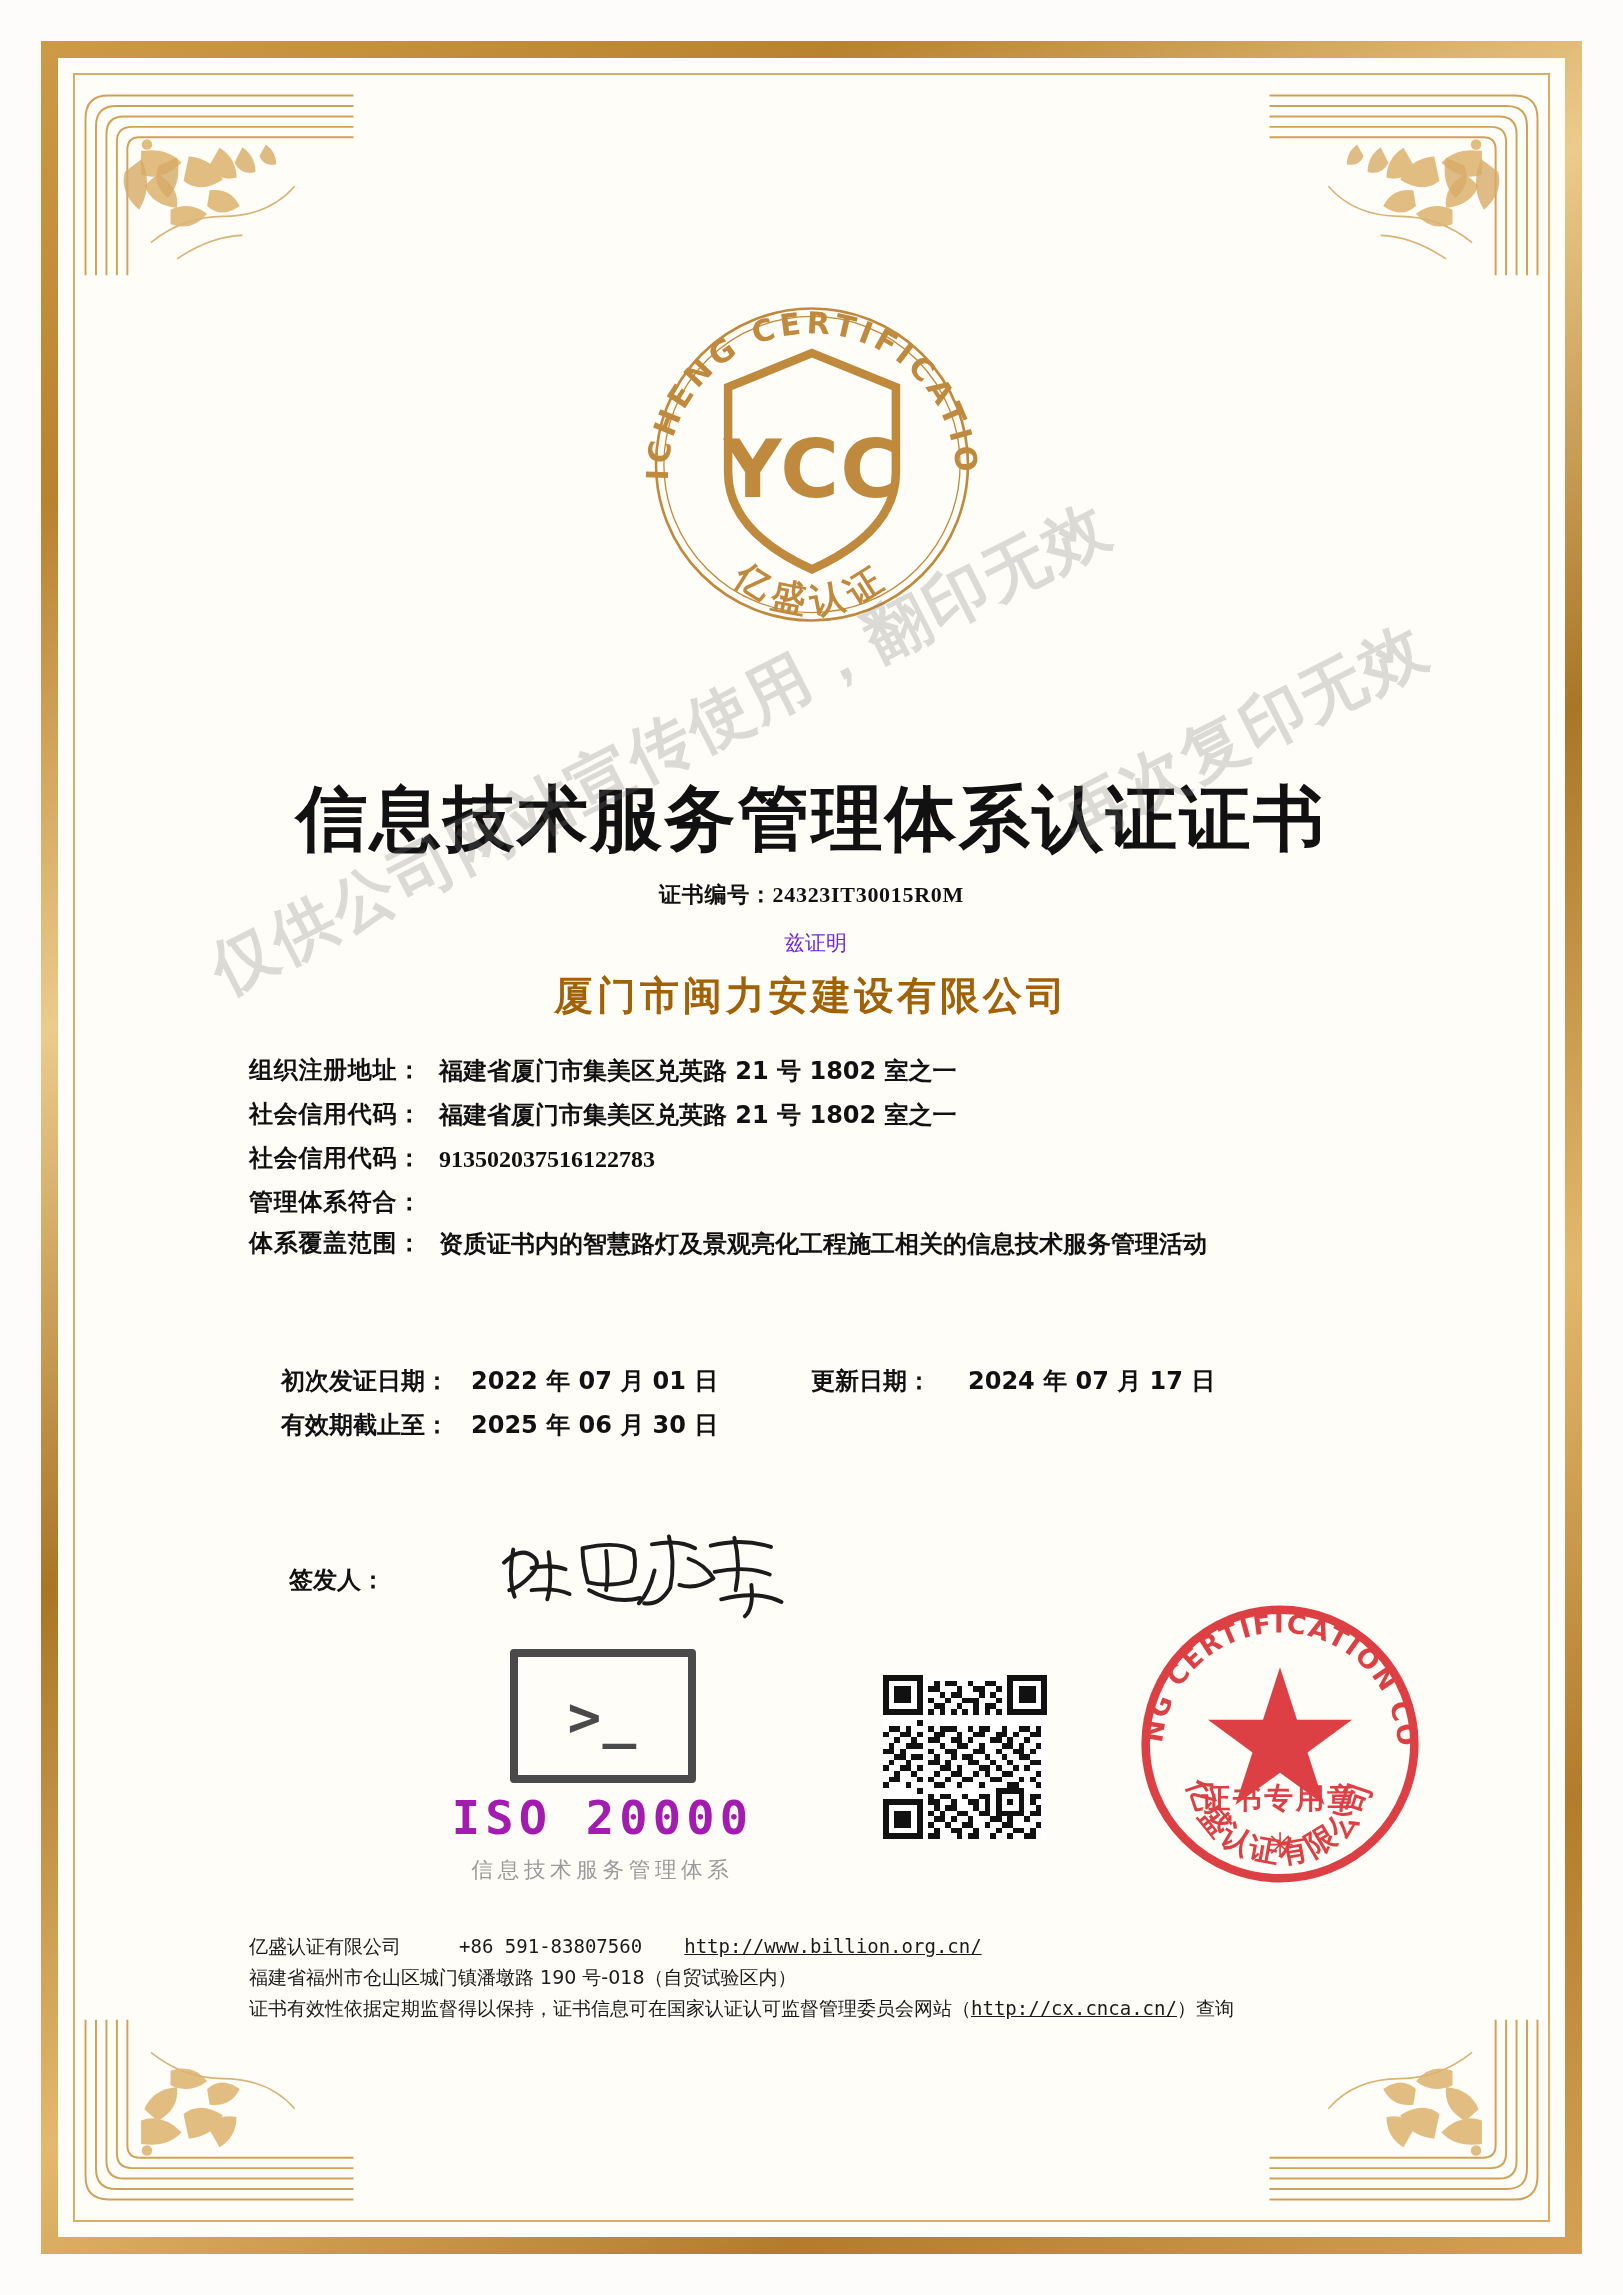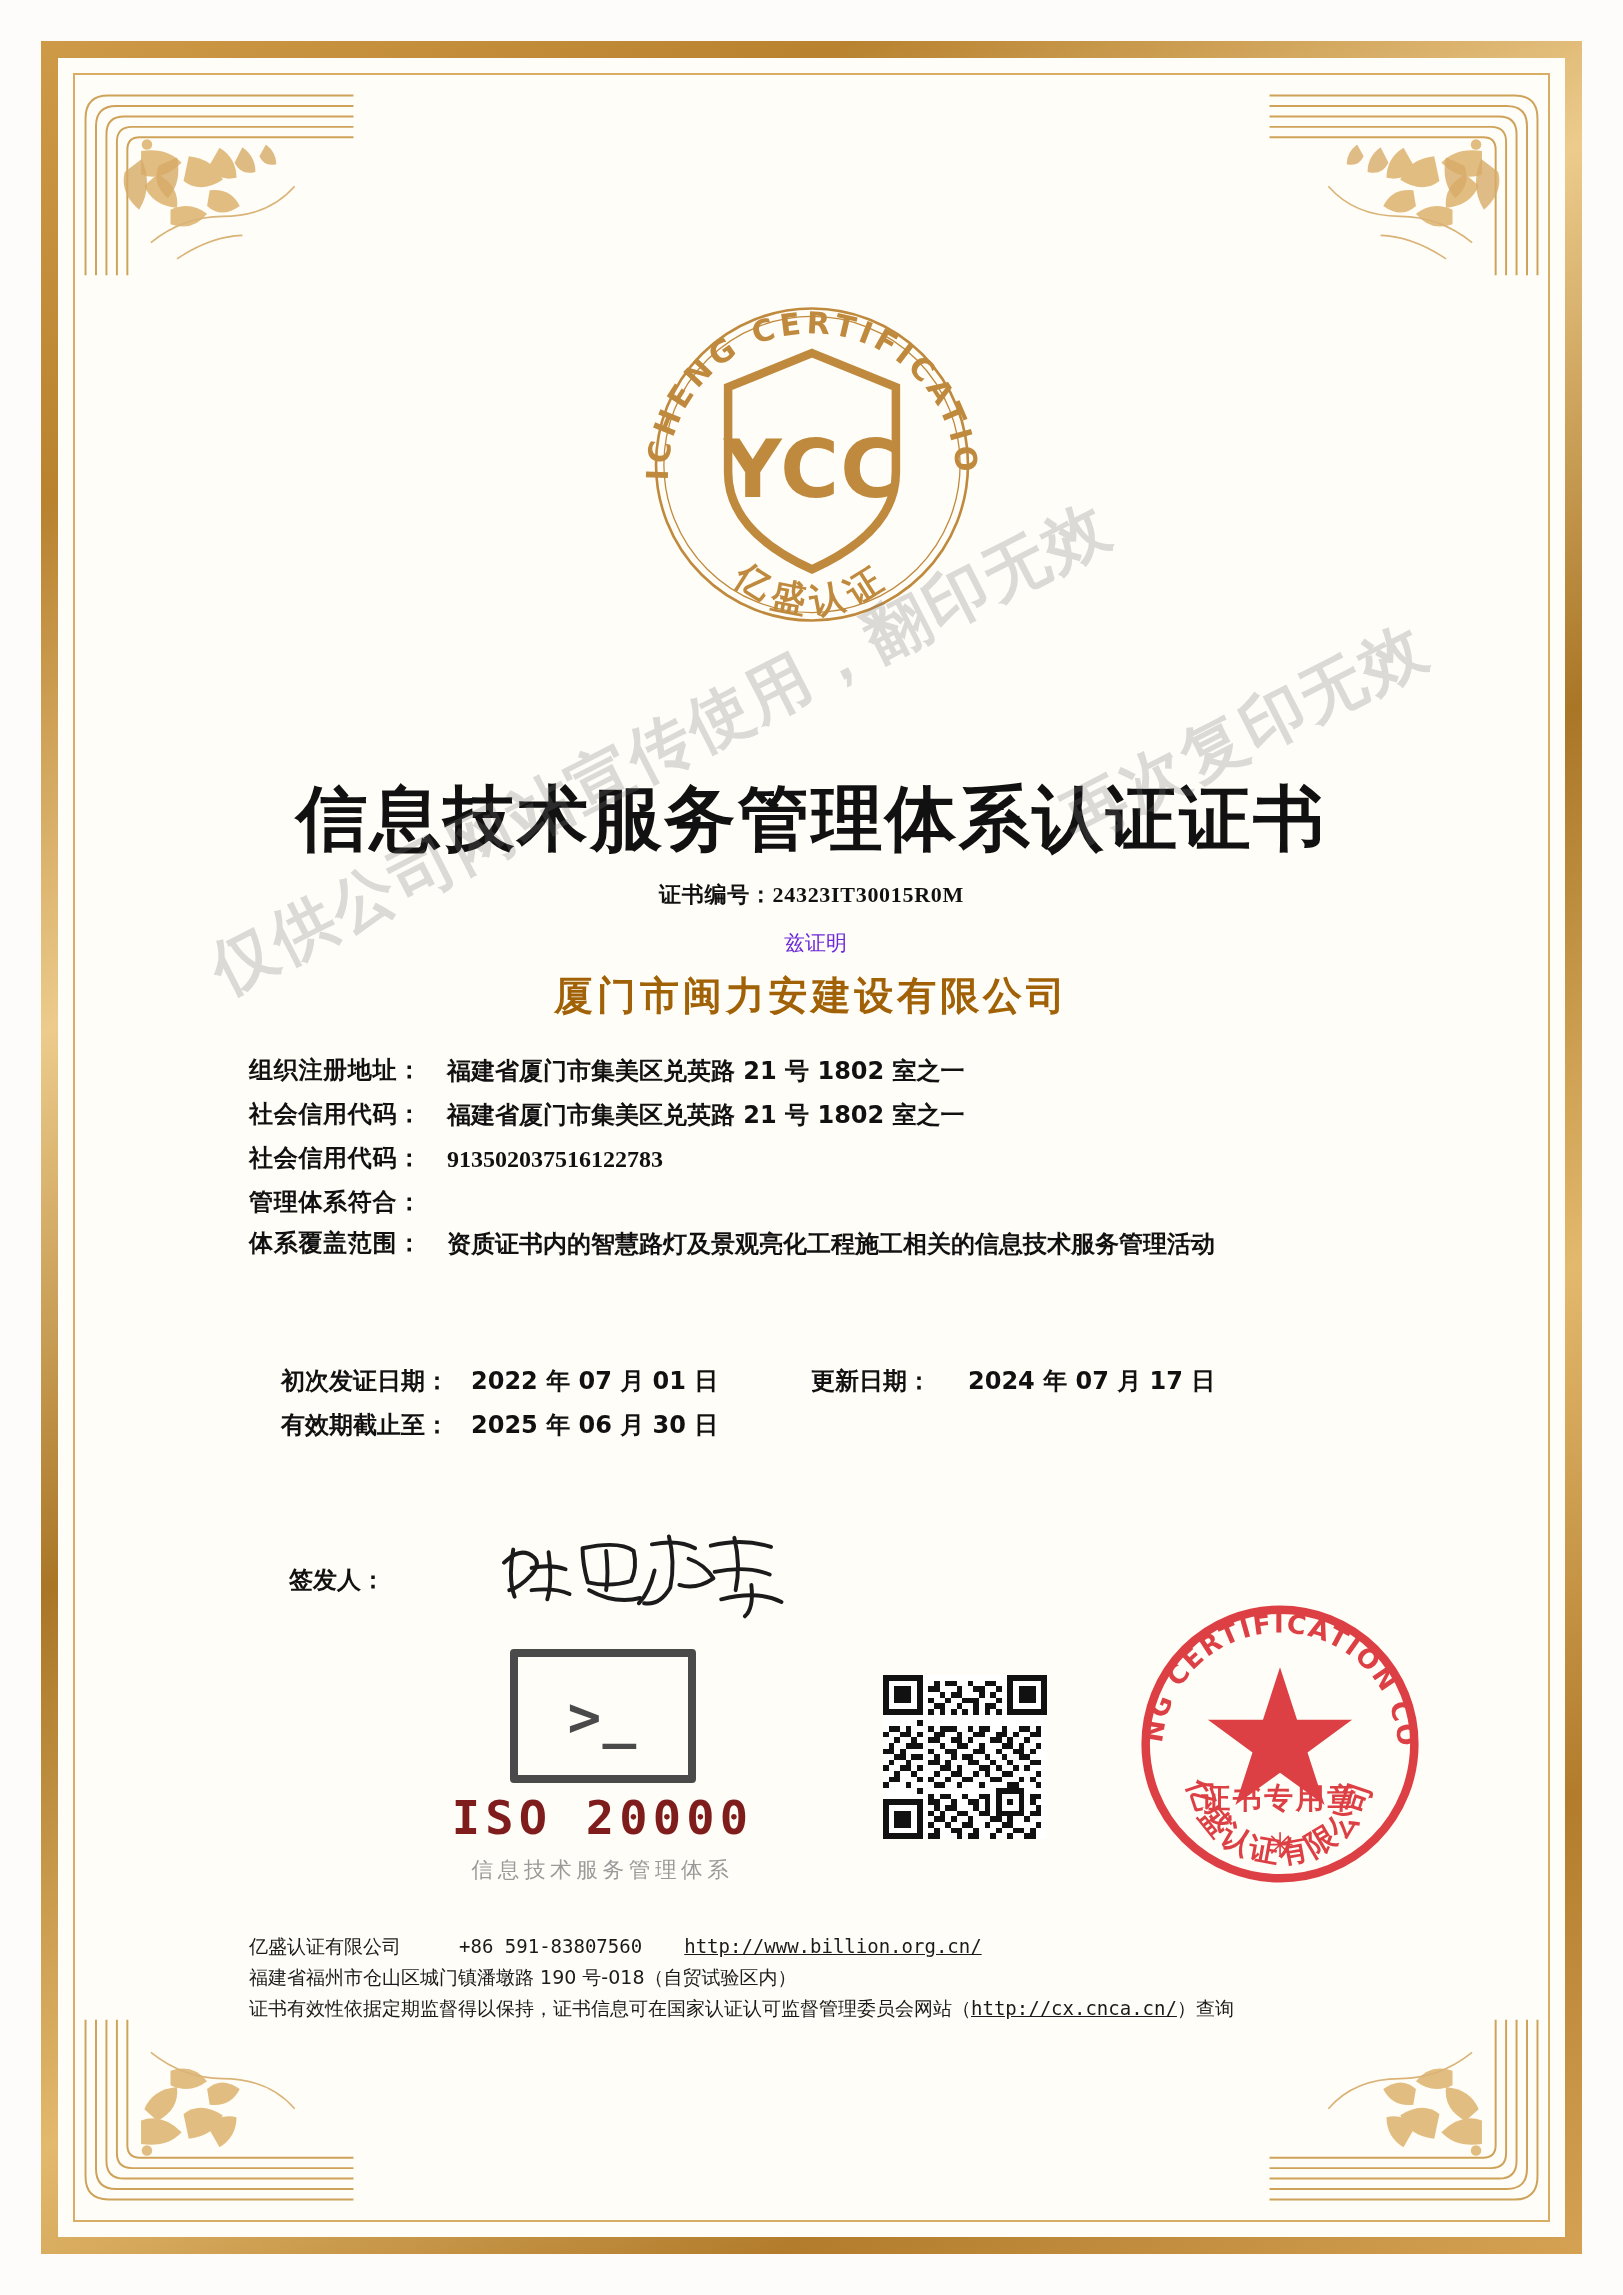--- a/index.html
+++ b/index.html
@@ -140,21 +140,20 @@
     color: #111;
     letter-spacing: 0.7px;
     white-space: nowrap;
   }
   .row .v {
     font-size: 24px;
     font-weight: bold;
     color: #111;
     font-family: "DejaVu Sans", "Liberation Sans", sans-serif;
     line-height: 1.45;
-    margin-left: 8px;
   }
   .row .v.latin {
     font-family: "Liberation Serif", serif;
   }
 
   .dates {
     position: absolute;
     top: 1267px;
     left: 151px;
     right: 65px;
@@ -218,21 +217,21 @@
     font-weight: bold;
     color: #4a4a4a;
     letter-spacing: 1.3px;
   }
   .iso-text {
     margin-top: 6.5px;
     font-family: "DejaVu Sans Mono", "Liberation Mono", monospace;
     font-size: 47px;
     font-weight: bold;
     letter-spacing: 5.2px;
-    color: #7f1d1d;
+    color: #a21caf;
   }
   .iso-sub {
     margin-top: 10px;
     font-family: "DejaVu Sans", "Liberation Sans", sans-serif;
     font-size: 21.6px;
     letter-spacing: 4.6px;
     color: #9a9a9a;
   }
 
   

